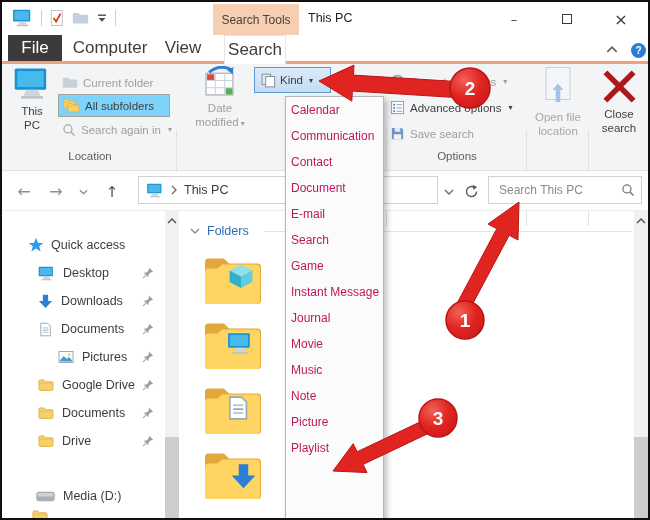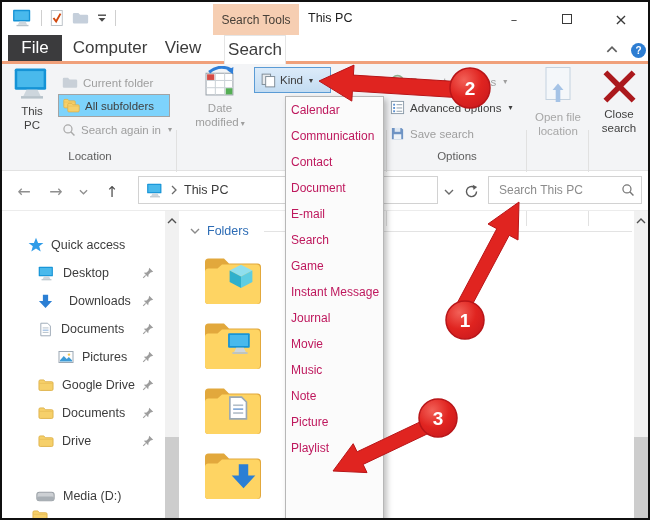--- a/index.html
+++ b/index.html
@@ -366,21 +366,21 @@
   </div>
   <div class="side-row" style="top:257px;padding-left:36px;gap:8px">
     <svg width="17" height="15">
         <use href="#i-pc"></use>
       </svg>
     <span>Desktop</span>
     <svg class="pin" width="12" height="12">
         <use href="#i-pin"></use>
       </svg>
   </div>
-  <div class="side-row" style="top:285px;padding-left:36px;gap:16px">
+  <div class="side-row" style="top:285px;padding-left:36px;gap:8px">
     <svg width="15" height="15">
         <use href="#i-down"></use>
       </svg>
     <span>Downloads</span>
     <svg class="pin" width="12" height="12">
         <use href="#i-pin"></use>
       </svg>
   </div>
   <div class="side-row" style="top:313px;padding-left:36px;gap:8px">
     <svg width="15" height="15">

